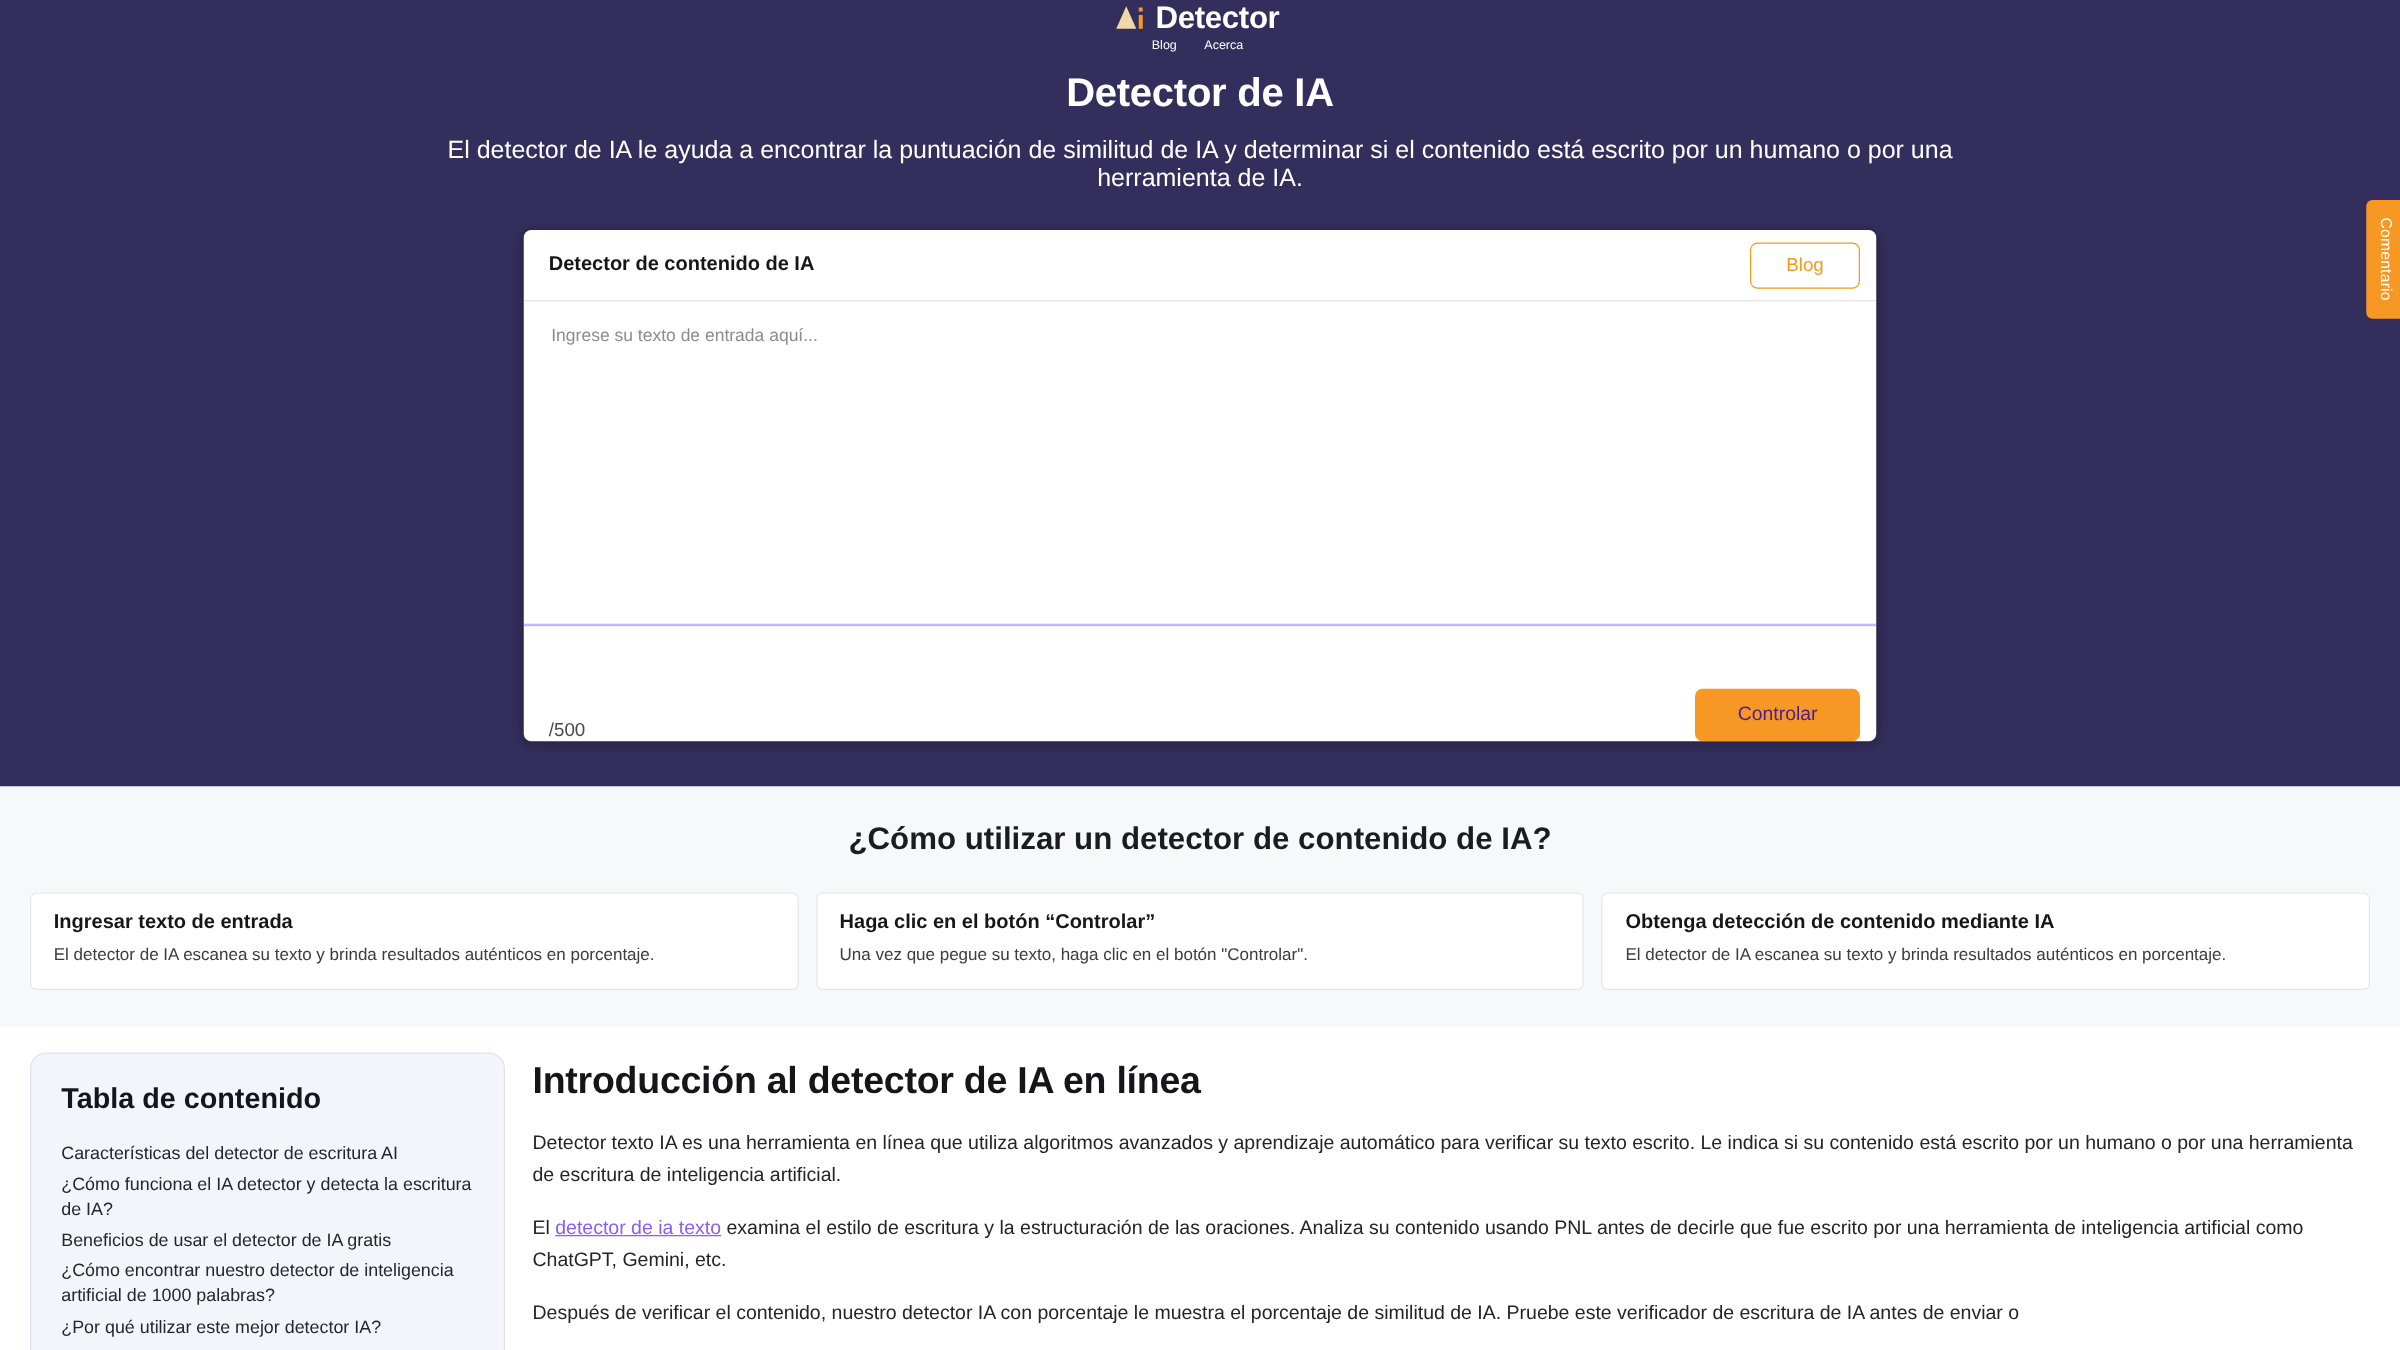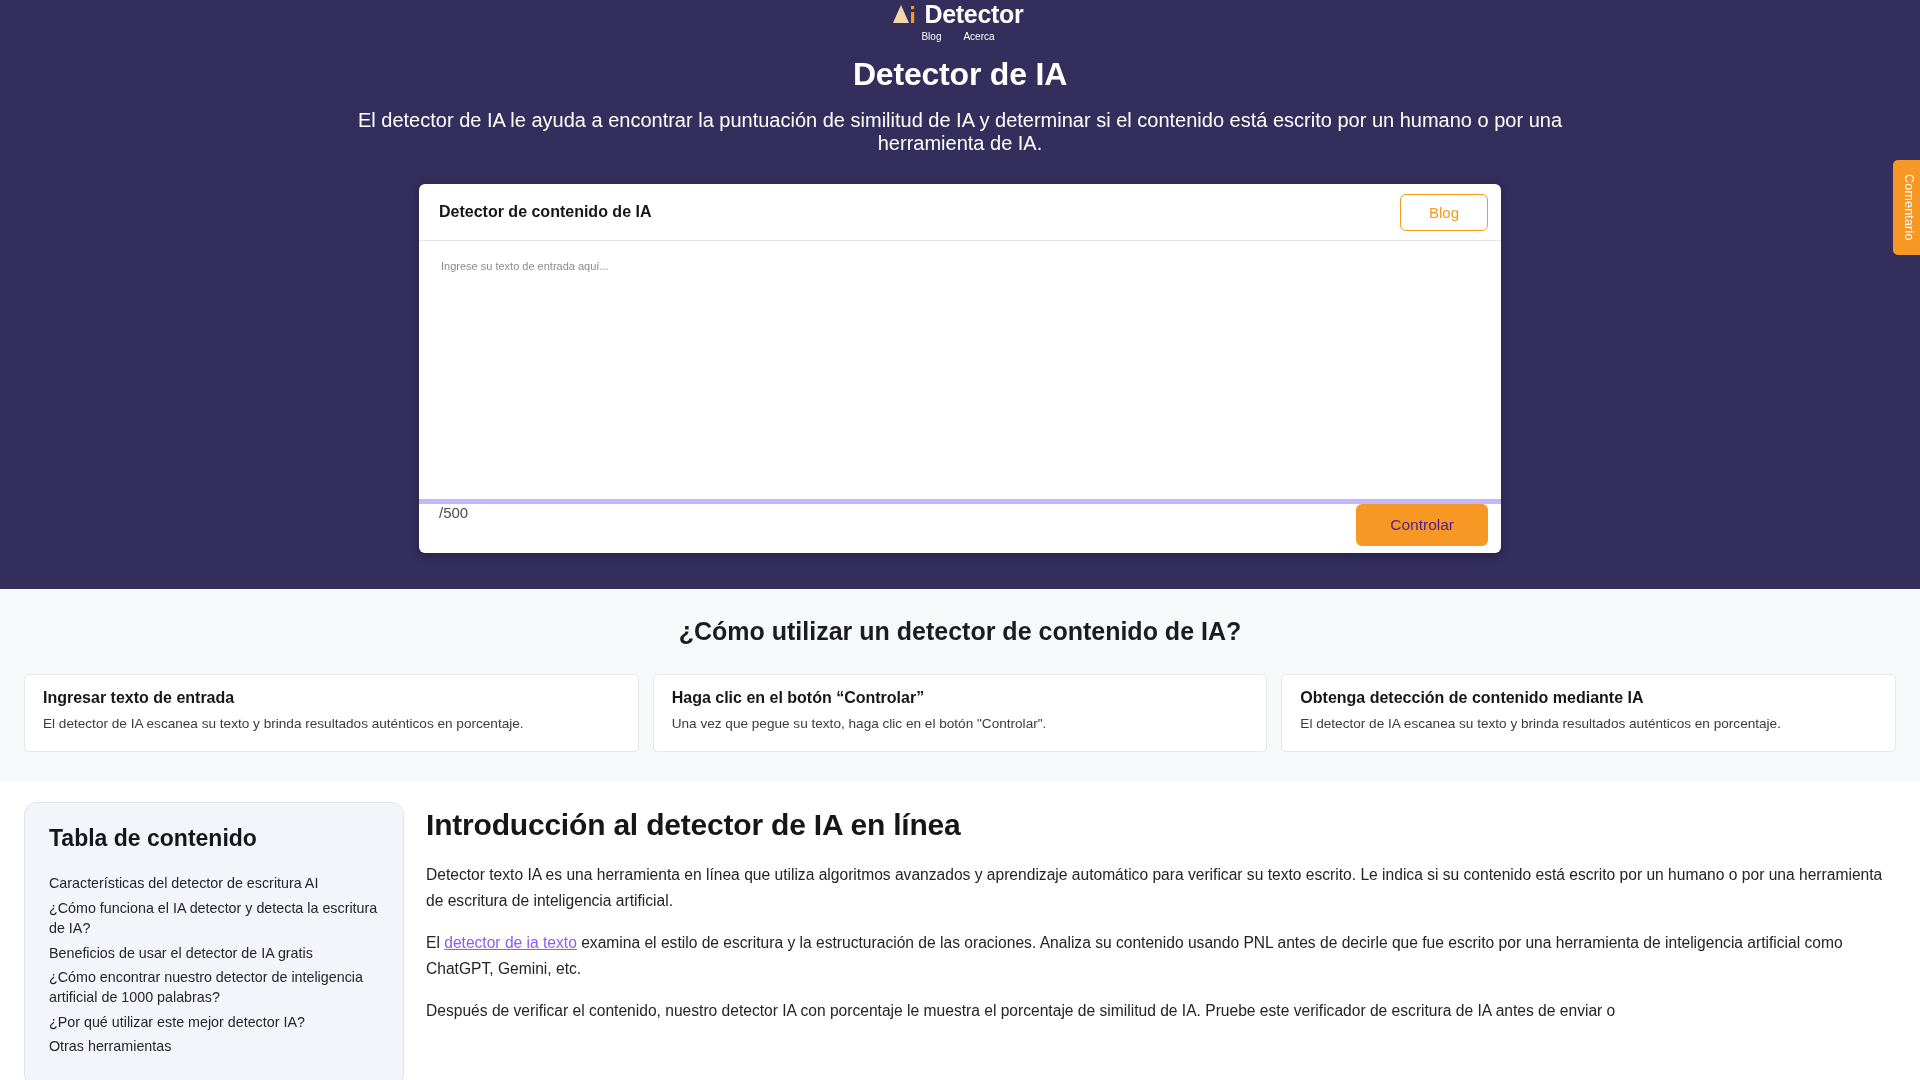--- a/index.html
+++ b/index.html
@@ -107,31 +107,31 @@
   .card-body {
     height: 258px;
     padding: 17px 20px 0 20px;
   }
   .card-textarea {
     width: 100%;
     height: 100%;
     border: none;
     outline: none;
     resize: none;
-    font-size: 11px;
+    font-size: 14px;
     color: #2a2a2e;
     font-family: "Liberation Sans", sans-serif;
     background: transparent;
   }
   .card-textarea::placeholder { color: #8b8b93; }
   .card-foot {
-    height: 54px;
-    border-top: 5px solid #c4b5fd;
-    display: flex;
-    align-items: flex-start;
+    height: 94px;
+    border-top: 2px solid #c4b5fd;
+    display: flex;
+    align-items: flex-end;
     justify-content: space-between;
     padding: 0 13px 0 20px;
   }
   .counter { font-size: 15px; color: #4a4a52; }
   .check-btn {
     background: #f79824;
     border: none;
     color: #4c1d95;
     font-size: 15.5px;
     border-radius: 6px;

